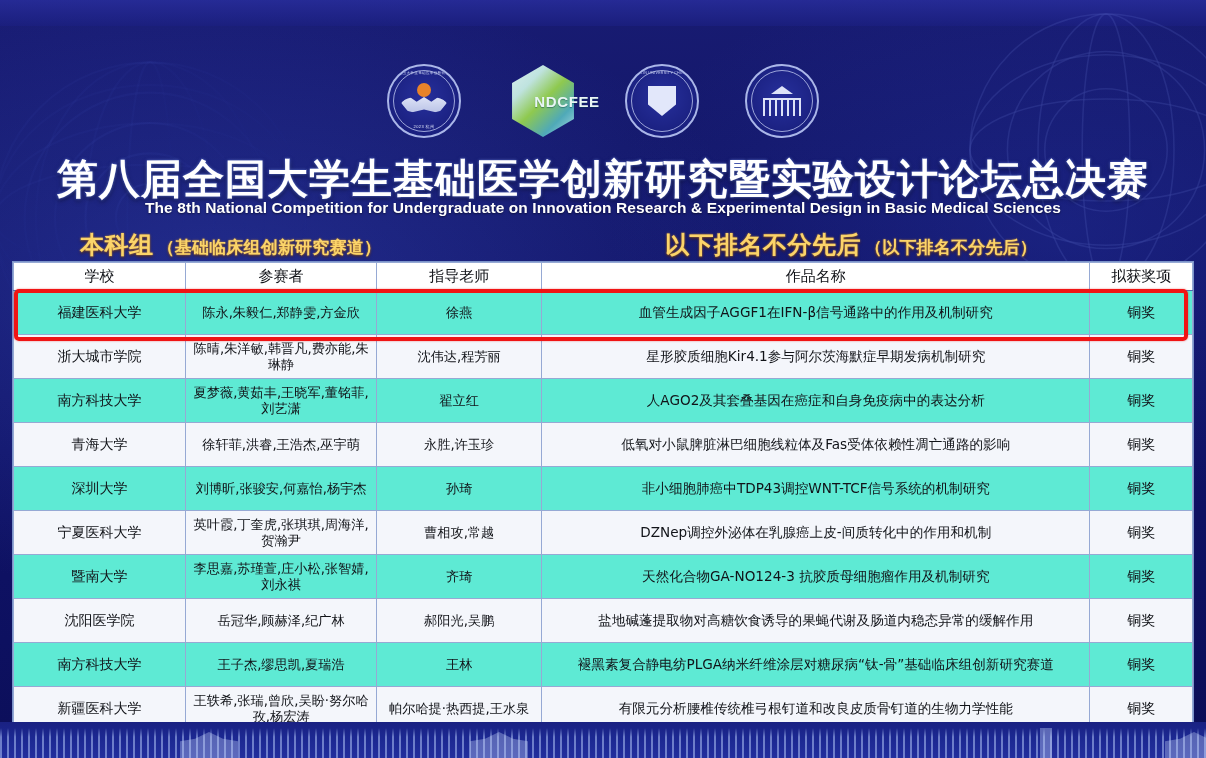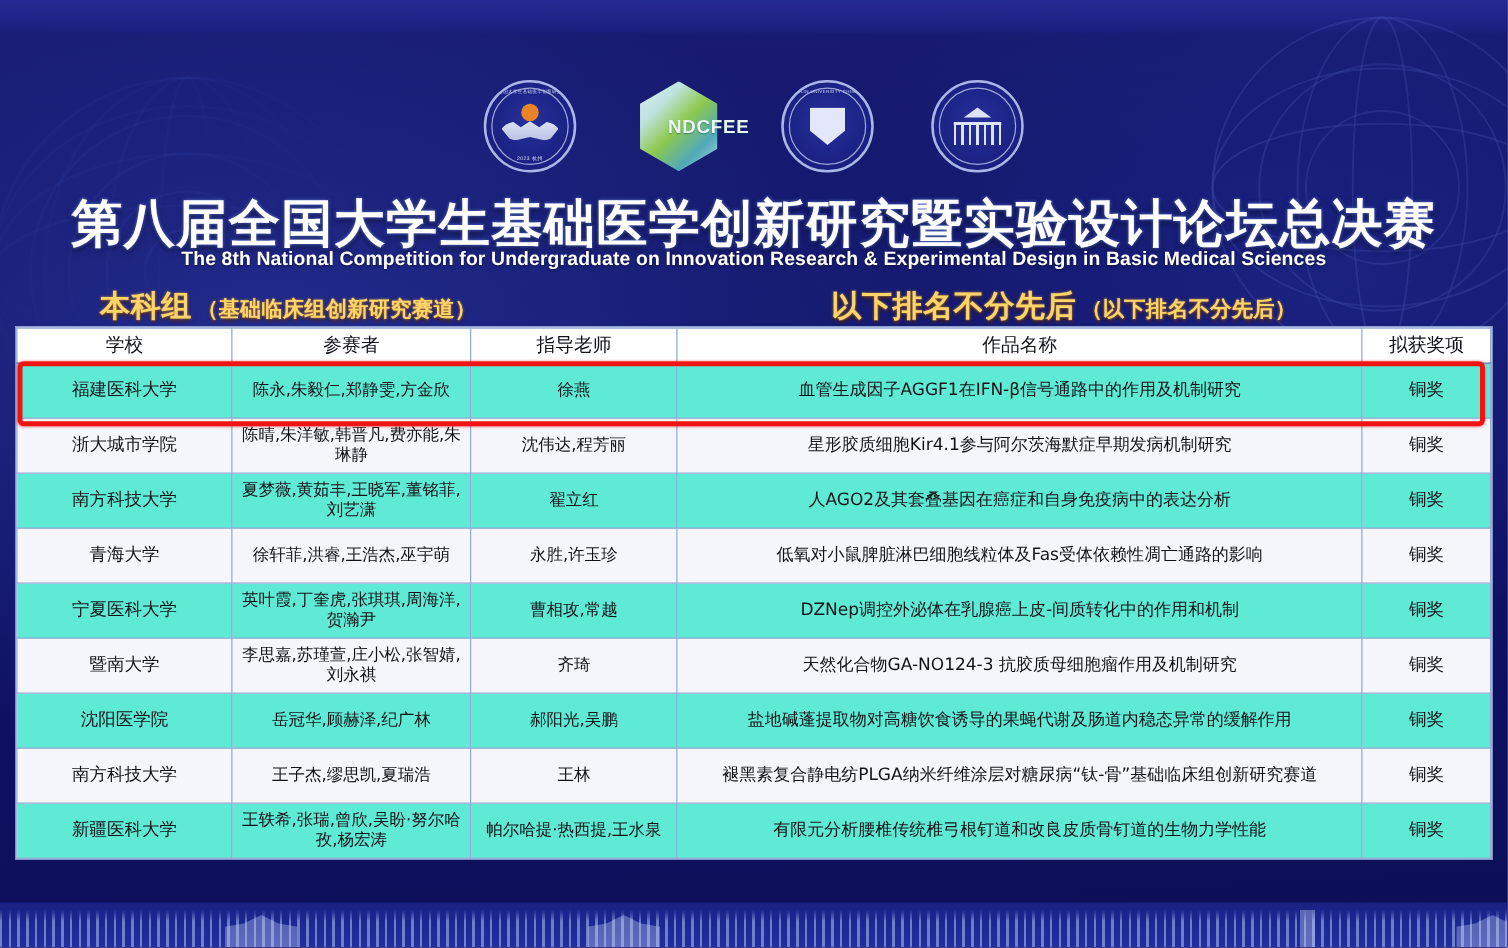--- a/index.html
+++ b/index.html
@@ -442,20 +442,27 @@
             <td class="award-col">铜奖</td>
           </tr>
           <tr>
             <td class="school">青海大学</td>
             <td class="members">徐轩菲,洪睿,王浩杰,巫宇萌</td>
             <td class="teacher">永胜,许玉珍</td>
             <td class="work">低氧对小鼠脾脏淋巴细胞线粒体及Fas受体依赖性凋亡通路的影响</td>
             <td class="award-col">铜奖</td>
           </tr>
           <tr>
+            <td class="school">深圳大学</td>
+            <td class="members">刘博昕,张骏安,何嘉怡,杨宇杰</td>
+            <td class="teacher">孙琦</td>
+            <td class="work">非小细胞肺癌中TDP43调控WNT-TCF信号系统的机制研究</td>
+            <td class="award-col">铜奖</td>
+          </tr>
+          <tr>
             <td class="school">宁夏医科大学</td>
             <td class="members">英叶霞,丁奎虎,张琪琪,周海洋,贺瀚尹</td>
             <td class="teacher">曹相攻,常越</td>
             <td class="work">DZNep调控外泌体在乳腺癌上皮-间质转化中的作用和机制</td>
             <td class="award-col">铜奖</td>
           </tr>
           <tr>
             <td class="school">暨南大学</td>
             <td class="members">李思嘉,苏瑾萱,庄小松,张智婧,刘永祺</td>
             <td class="teacher">齐琦</td>

